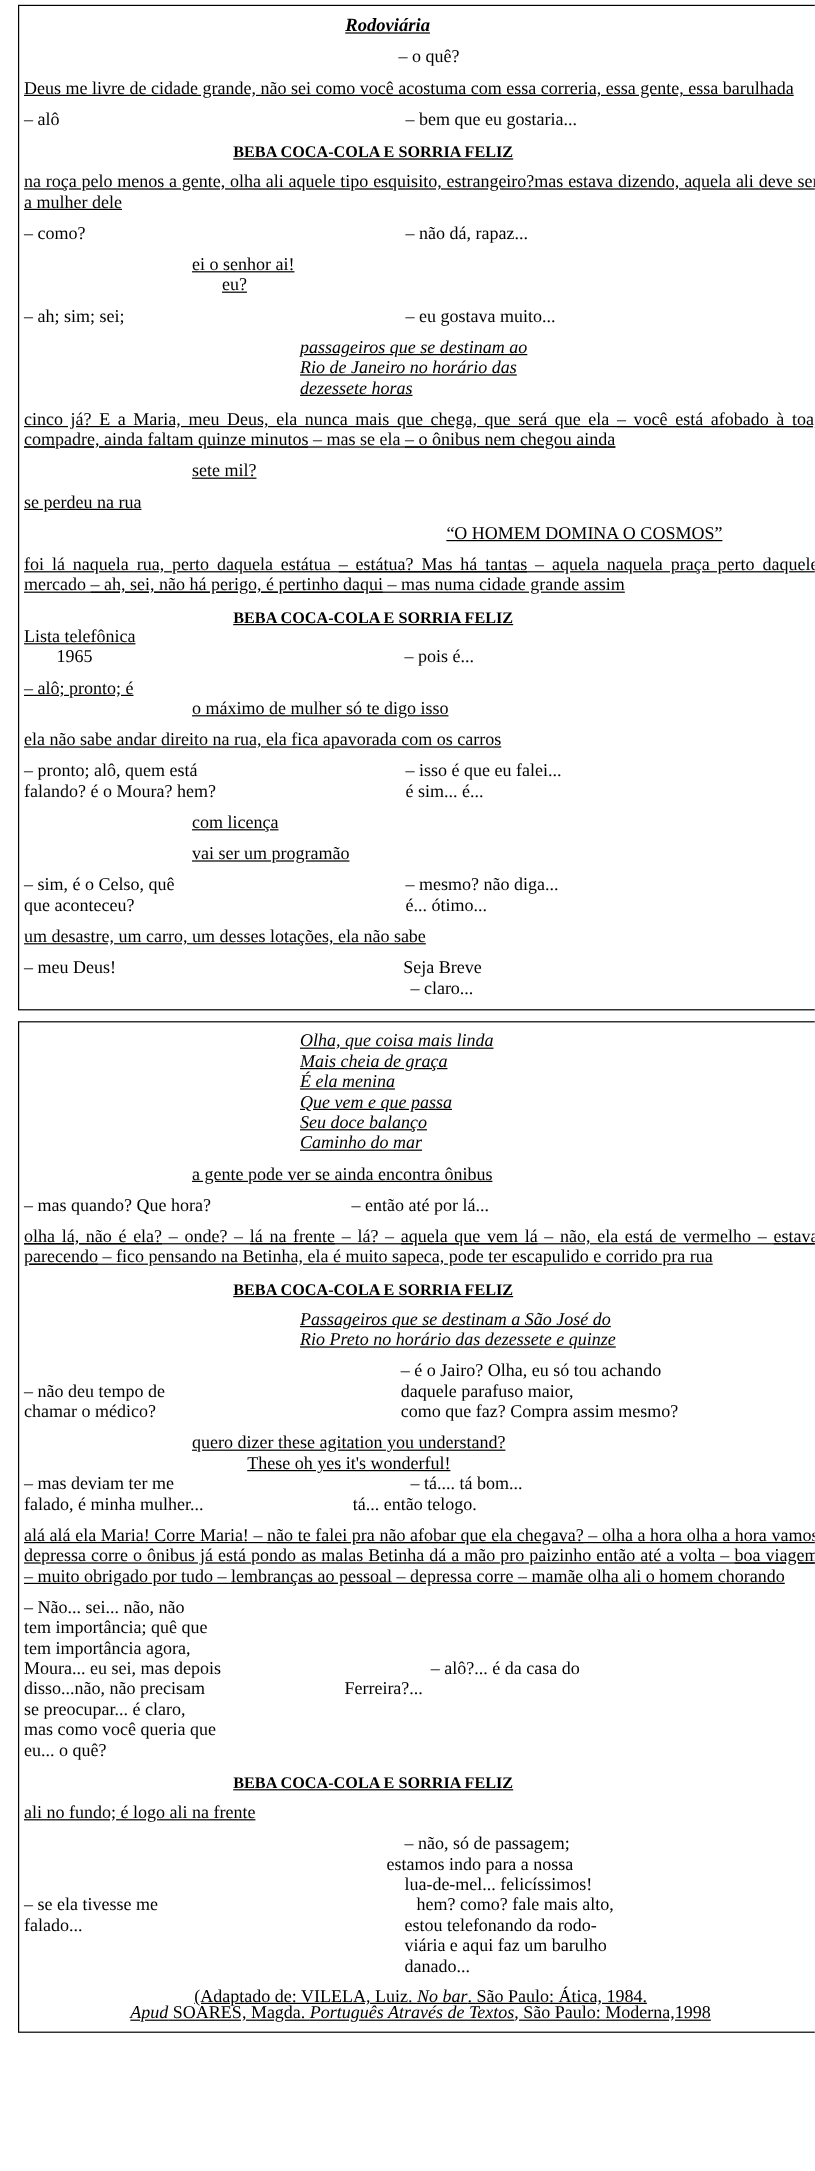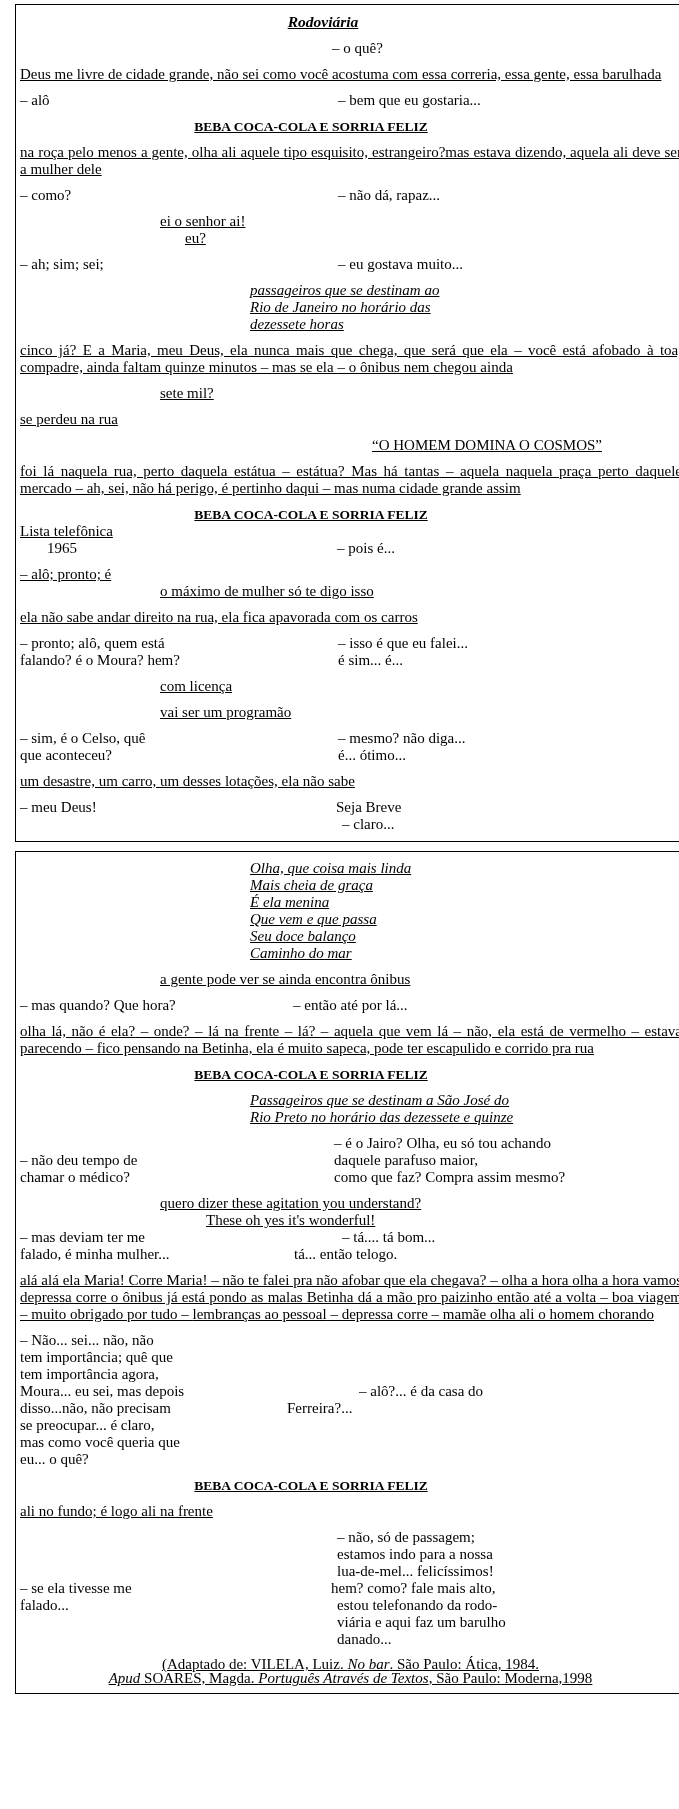--- a/index.html
+++ b/index.html
@@ -149,26 +149,26 @@
       <div class="row"><span style="display: inline-block;">mas como você queria que</span></div>
       <div class="row"><span style="display: inline-block;">eu... o quê?</span></div>
     </div>
     <div class="blk heading">BEBA COCA-COLA E SORRIA FELIZ</div>
     <div class="blk" style="margin-left: 0px;">ali no fundo; é logo ali na frente</div>
     <div class="blk">
       <div class="row">
         <span class="rcell" style="left: 317px;">– não, só de passagem;</span>
       </div>
       <div class="row">
-        <span class="rcell" style="left: 317px;">estamos indo para a nossa</span>
+        <span class="rcell" style="left: 302px;">estamos indo para a nossa</span>
       </div>
       <div class="row">
         <span class="rcell" style="left: 317px;">lua-de-mel... felicíssimos!</span>
       </div>
-      <div class="row"><span style="display: inline-block;">– se ela tivesse me</span><span class="rcell" style="left: 311px;">hem? como? fale mais alto,</span></div>
+      <div class="row"><span style="display: inline-block;">– se ela tivesse me</span><span class="rcell" style="left: 327px;">hem? como? fale mais alto,</span></div>
       <div class="row"><span style="display: inline-block;">falado...</span><span class="rcell" style="left: 317px;">estou telefonando da rodo-</span></div>
       <div class="row">
         <span class="rcell" style="left: 317px;">viária e aqui faz um barulho</span>
       </div>
       <div class="row">
         <span class="rcell" style="left: 317px;">danado...</span>
       </div>
     </div>
     <div class="blk credit">
       <div><span>(Adaptado de: VILELA, Luiz. </span><span class="i">No bar</span><span>. São Paulo: Ática, 1984.</span></div>

